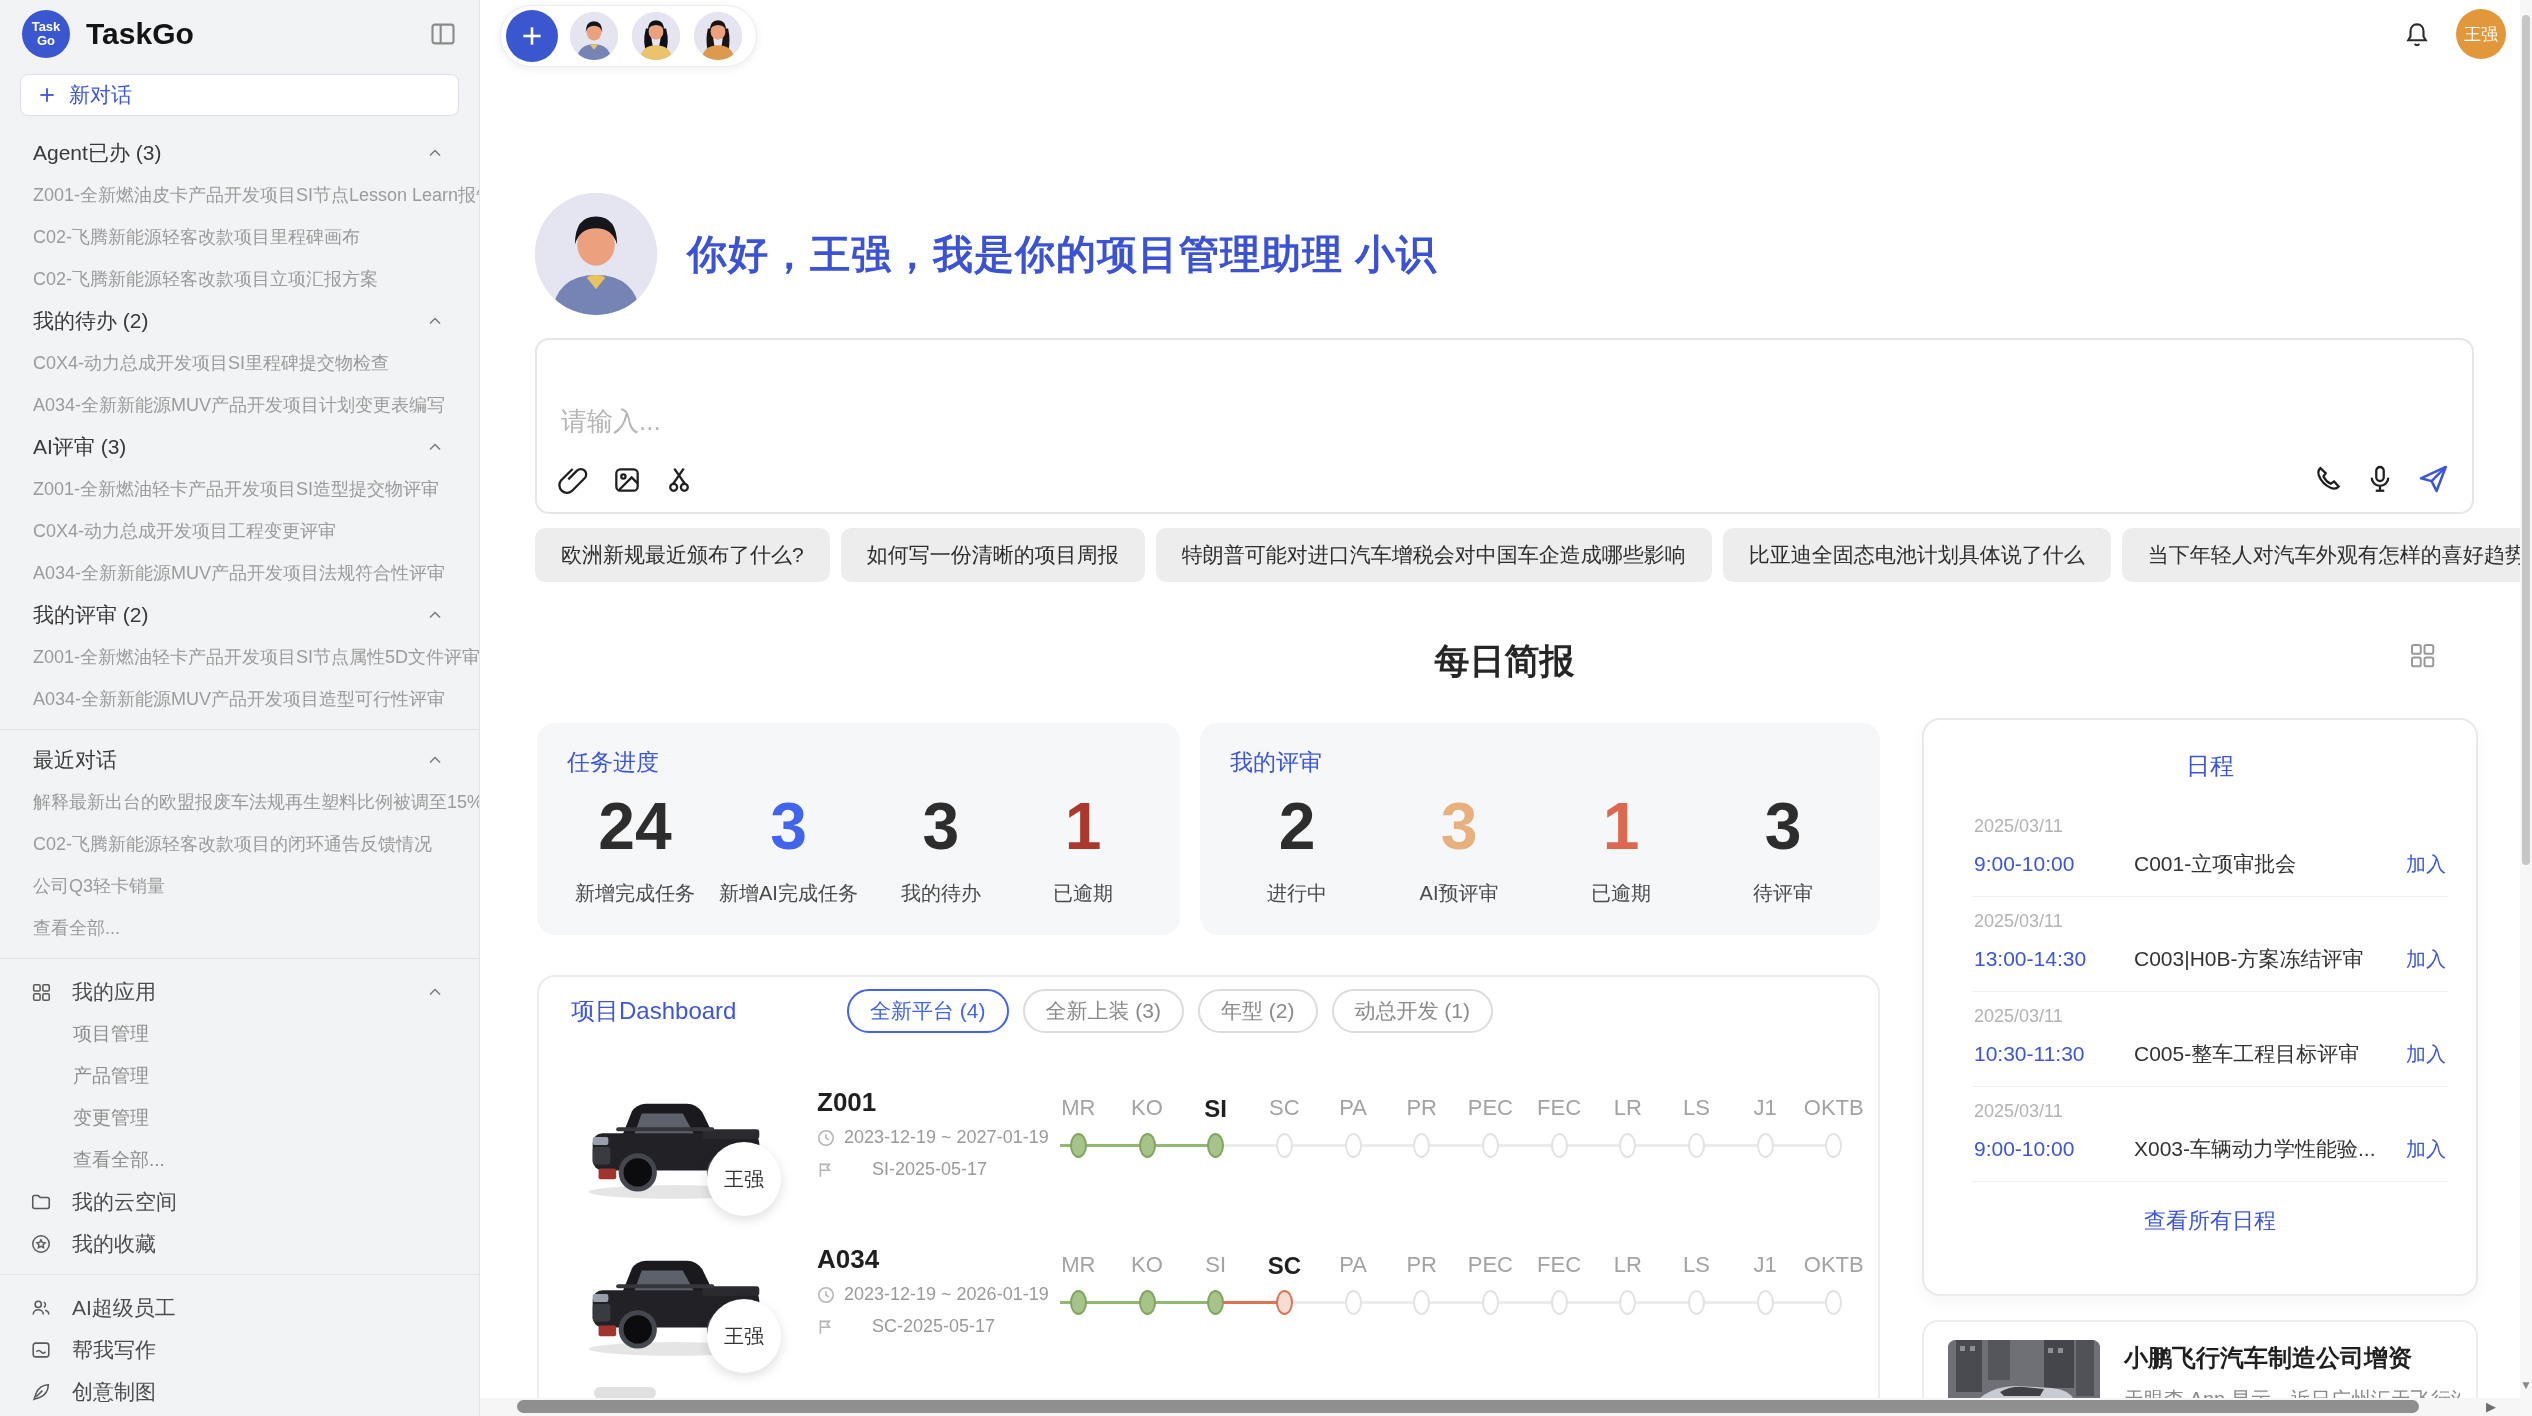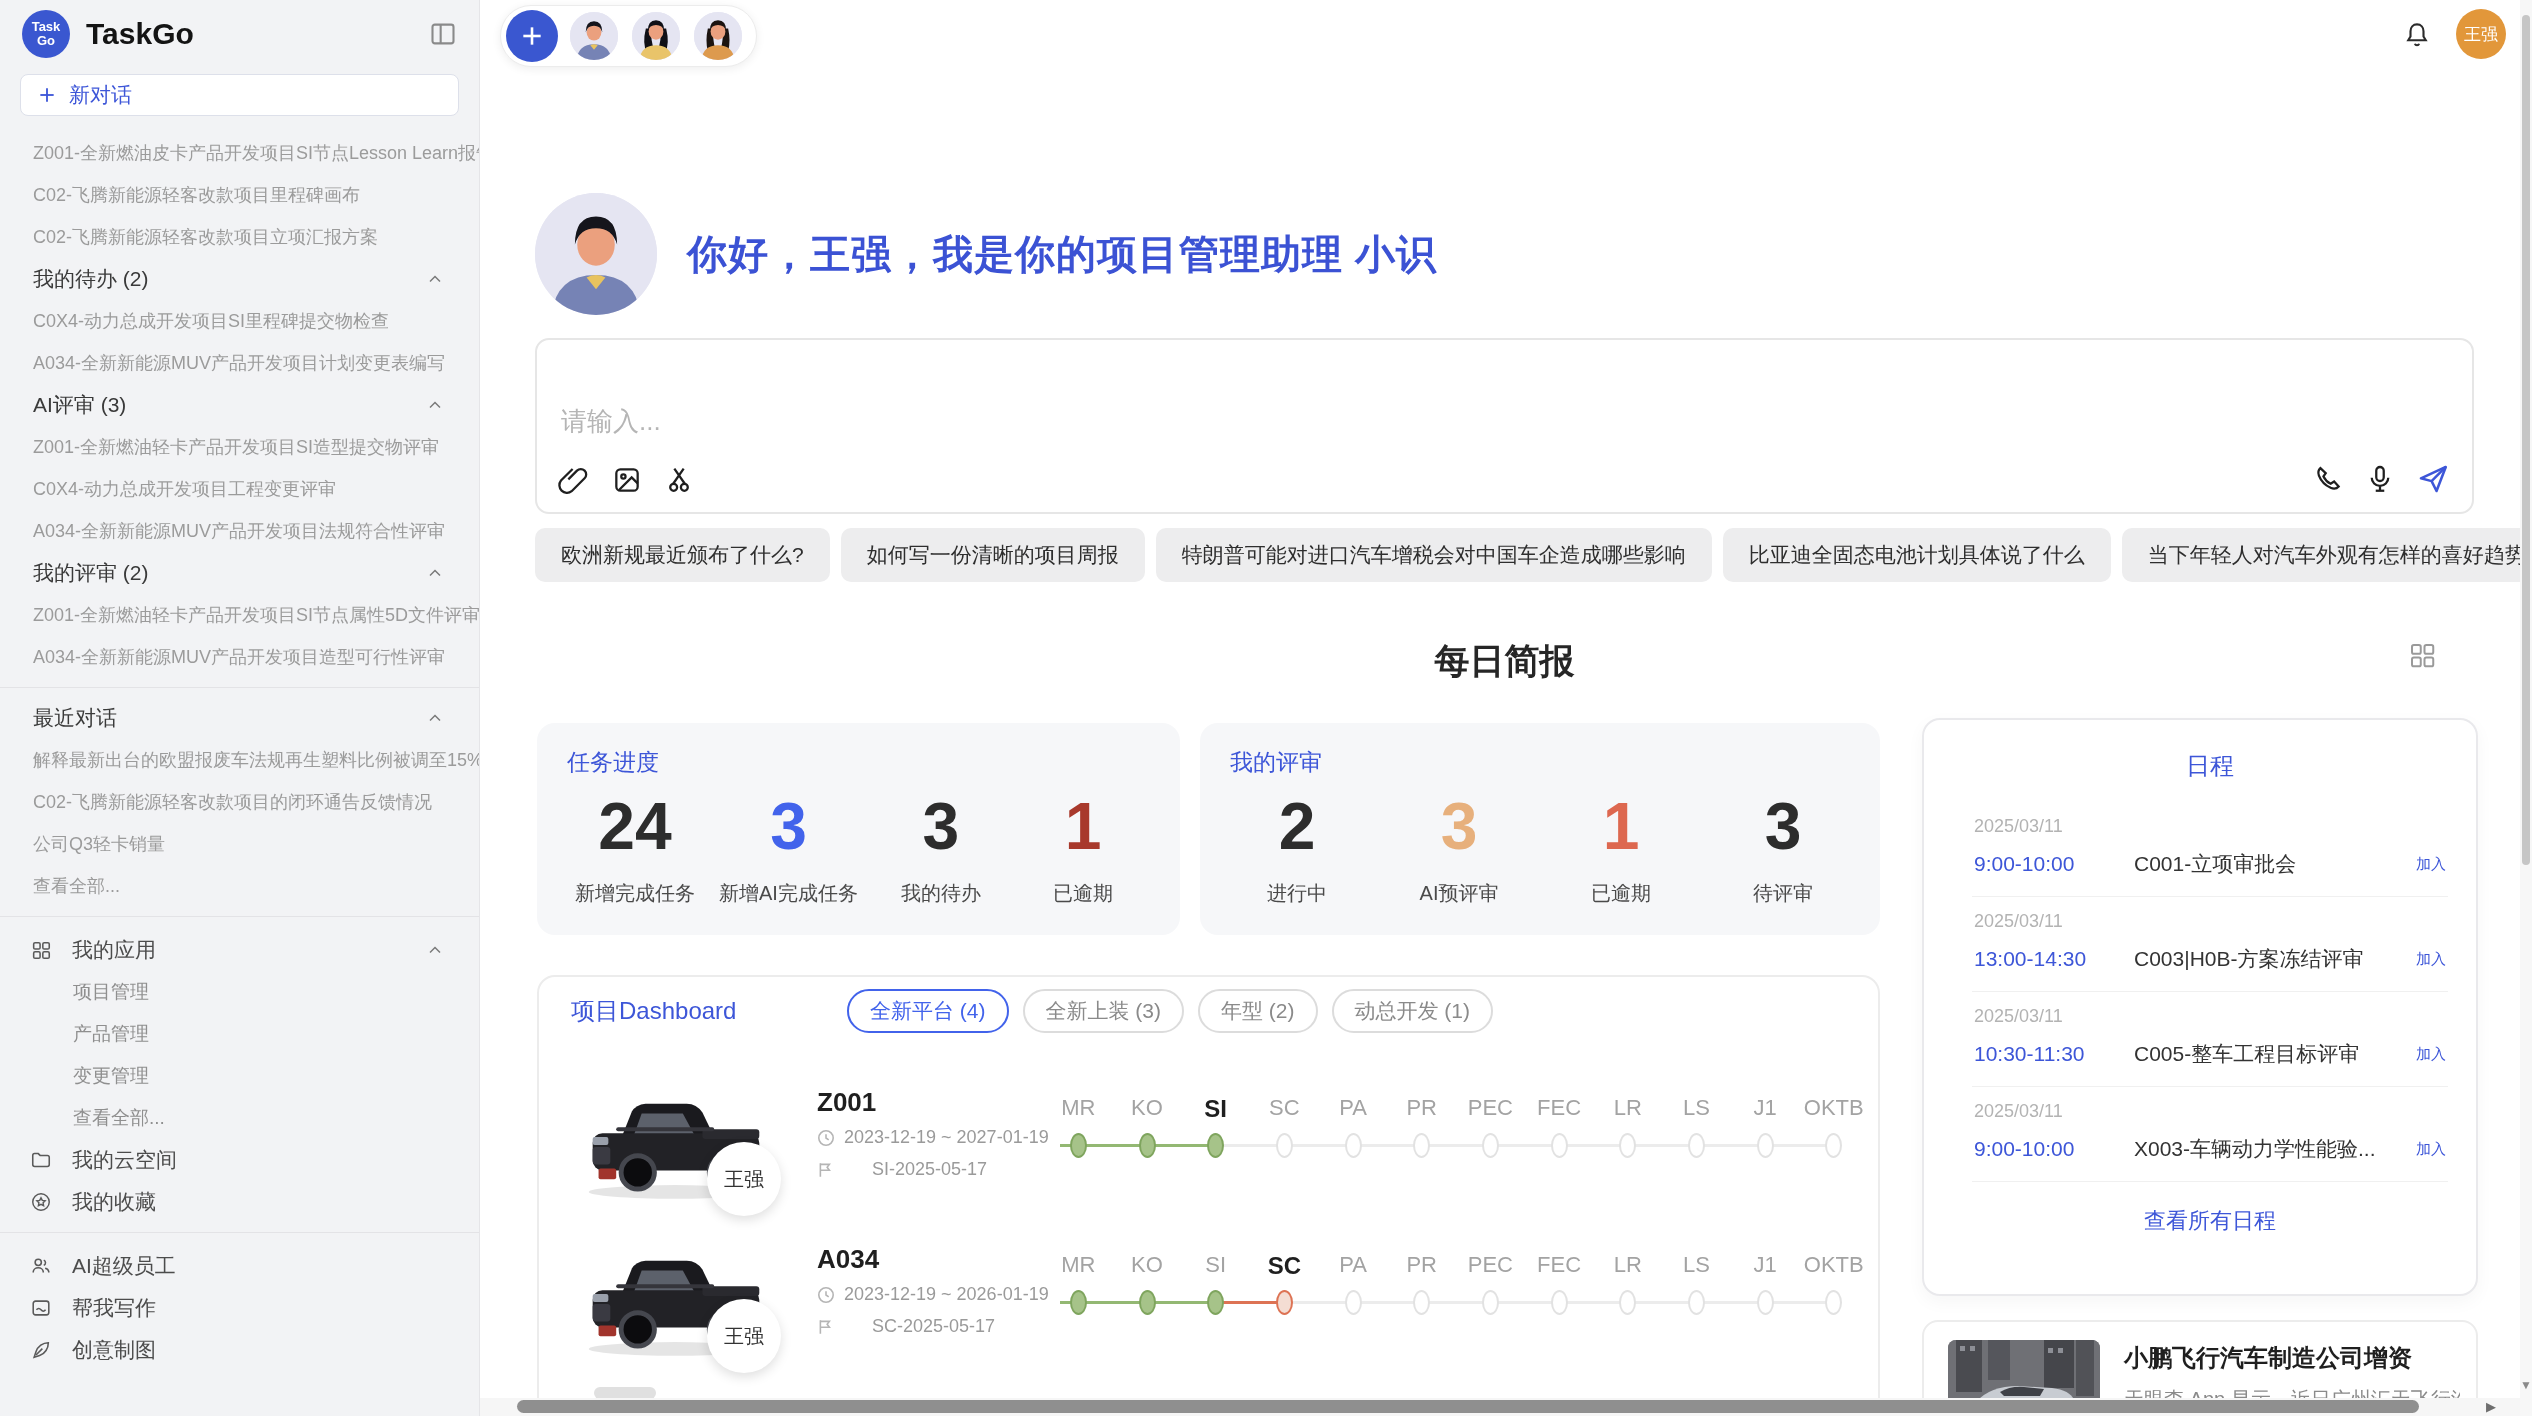--- a/index.html
+++ b/index.html
@@ -123,21 +123,21 @@
   .sched { position:absolute; left:1442px; top:718px; width:556px; height:578px;
     border:2px solid #e9e9ec; border-radius:18px; background:#fff;
     box-shadow:0 6px 18px rgba(0,0,0,.04); padding-top:30px;padding-left:20px; }
   .sched-title { text-align:center; font-size:24px; color:#3d56d8; }
   .sched-list { margin-top:20px; }
   .sitem { padding:14px 30px 18px 30px; }
   .sdate { font-size:18px; color:#b3b3b3; margin-bottom:13px; }
   .srow { display:flex; align-items:center; }
   .stime { width:160px; font-size:21px; color:#3d56d8; }
   .sname { flex:1; font-size:21px; color:#333; white-space:nowrap; overflow:hidden; }
-  .sjoin { font-size:15px; color:#3d56d8; cursor:pointer; }
+  .sjoin { font-size:20px; color:#3d56d8; cursor:pointer; }
   .ssep { height:1px; background:#f0f0f0; margin:0 28px; }
   .sfoot { text-align:center; font-size:22px; color:#3d56d8; margin-top:24px; cursor:pointer; }
 
   .news { position:absolute; left:1442px; top:1320px; width:556px; height:110px;
     border:2px solid #ececec; border-radius:16px; background:#fff; overflow:hidden; }
   .news-img { position:absolute; left:24px; top:18px; width:152px; height:80px;
     border-radius:8px; overflow:hidden; background:#6f7075; }
   .news-title { position:absolute; left:200px; top:20px; font-size:24px; font-weight:bold; color:#1f1f1f; }
   .news-body { position:absolute; left:200px; top:64px; width:336px; font-size:20px;
     color:#8a8a8a; white-space:nowrap; overflow:hidden; }
@@ -213,20 +213,26 @@
 
   <div class="newchat">
     <svg width="20" height="20" viewBox="0 0 24 24" stroke="currentColor" stroke-width="2.2" fill="none">
         <line x1="12" y1="4" x2="12" y2="20"></line>
         <line x1="4" y1="12" x2="20" y2="12"></line>
       </svg>
     <span>新对话</span>
   </div>
 
   <div class="sb-list">
+    <div class="sb-sec">
+      <span>Agent已办 (3)</span>
+      <svg width="20" height="20" viewBox="0 0 24 24" fill="none" stroke="#7a7a7a" stroke-width="1.8">
+          <polyline points="6 15 12 9 18 15"></polyline>
+        </svg>
+    </div>
     <div class="sb-item">Z001-全新燃油皮卡产品开发项目SI节点Lesson Learn报告</div>
     <div class="sb-item">C02-飞腾新能源轻客改款项目里程碑画布</div>
     <div class="sb-item">C02-飞腾新能源轻客改款项目立项汇报方案</div>
 
     <div class="sb-sec">
       <span>我的待办 (2)</span>
       <svg width="20" height="20" viewBox="0 0 24 24" fill="none" stroke="#7a7a7a" stroke-width="1.8">
           <polyline points="6 15 12 9 18 15"></polyline>
         </svg>
     </div>

